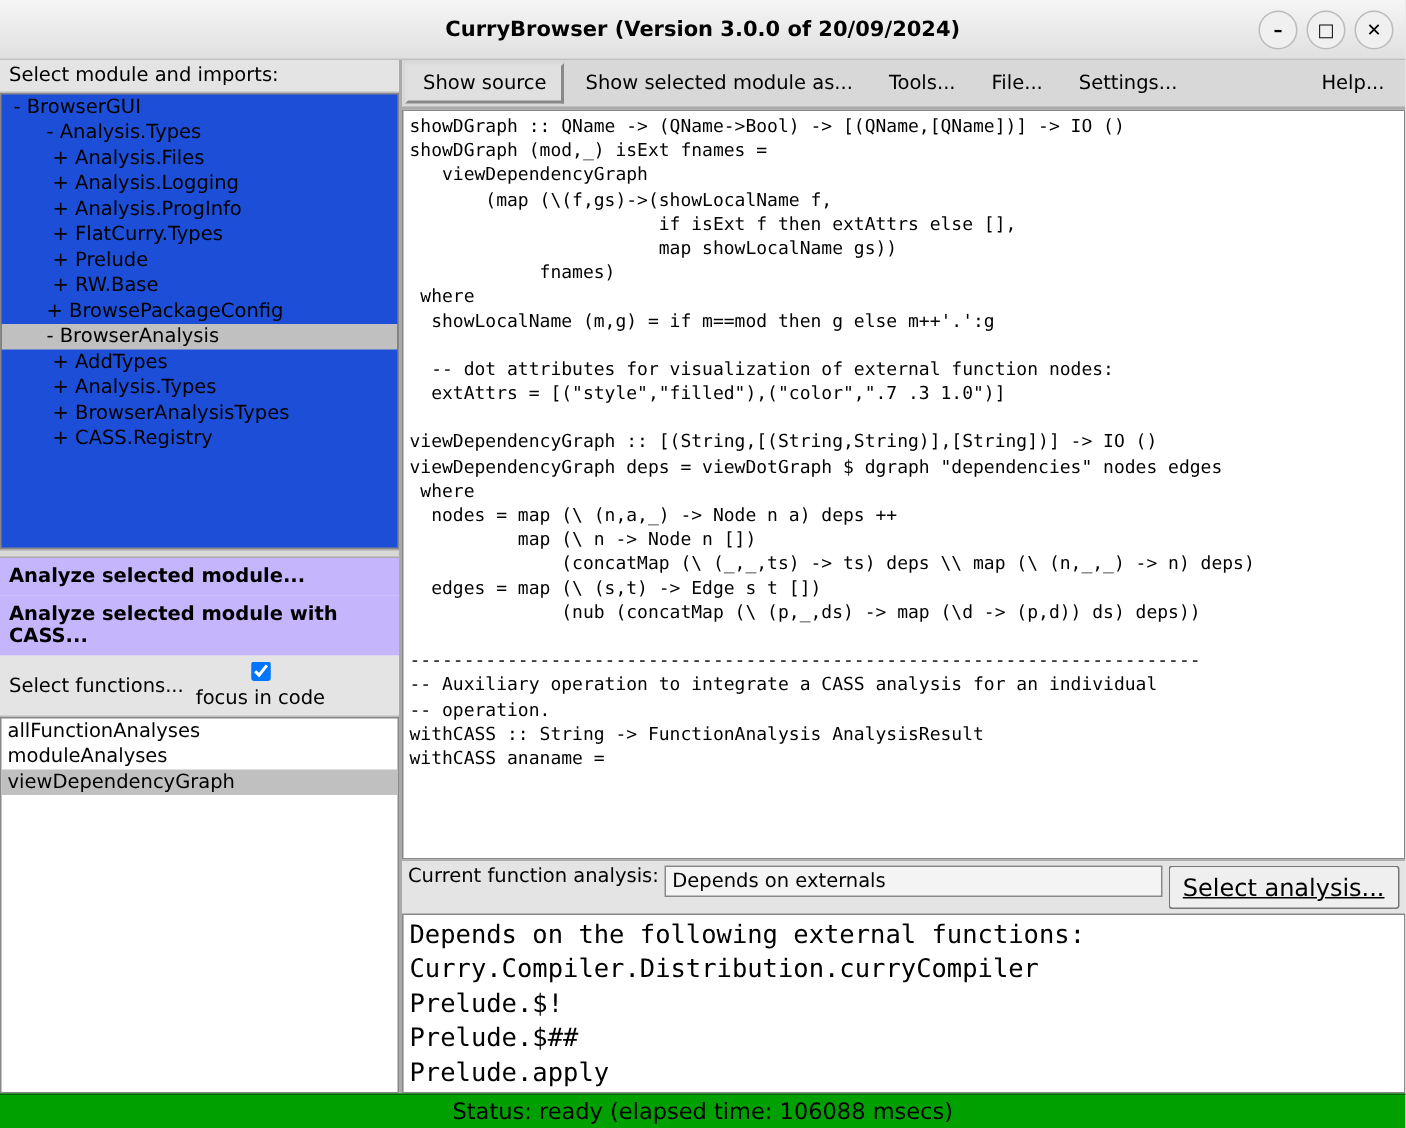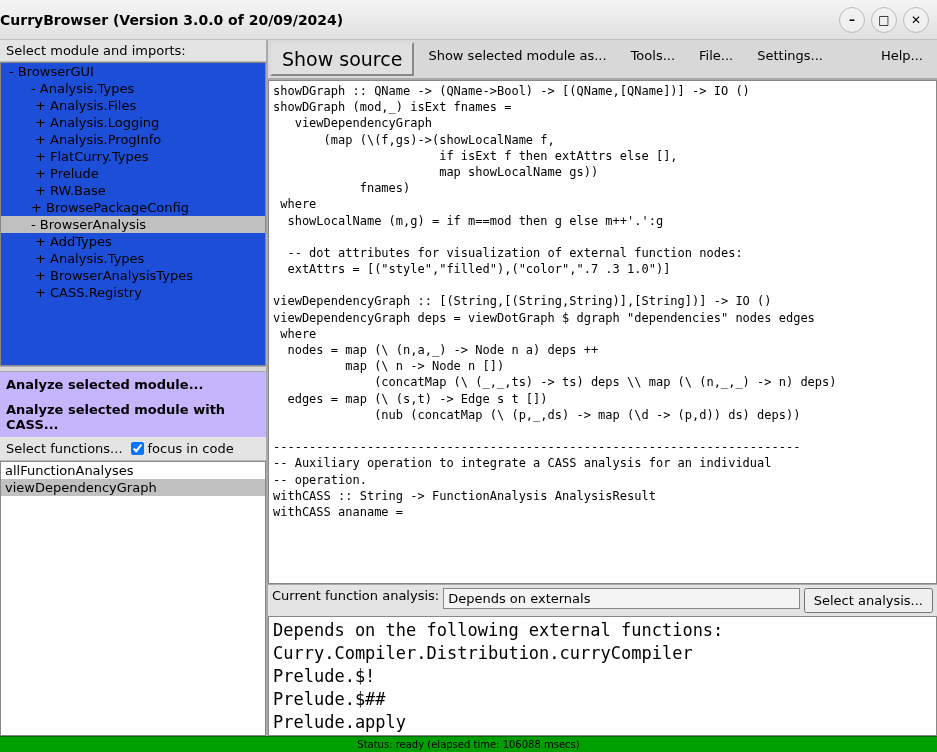--- a/index.html
+++ b/index.html
@@ -12,21 +12,21 @@
   overflow: hidden;
   display: flex;
   flex-direction: column;
 }
 .titlebar {
   height: 40px;
   background: linear-gradient(#f5f5f5, #e0e0e0);
   border-bottom: 1px solid #c0c0c0;
   display: flex;
   align-items: center;
-  justify-content: flex-start;
+  justify-content: center;
   position: relative;
   font-weight: bold;
   font-size: 14px;
 }
 .titlebar-controls {
   position: absolute;
   right: 8px;
   display: flex;
   gap: 6px;
 }
@@ -93,21 +93,21 @@
   font-weight: bold;
 }
 .focus-row {
   padding: 4px 6px;
   background: #e4e4e4;
   display: flex;
   align-items: center;
   gap: 8px;
   border-bottom: 1px solid #bbb;
 }
-.focus-row label { display: flex; gap: 4px; }
+.focus-row label { display: flex; gap: 4px; flex-direction: column; }
 .func-list {
   flex: 1;
   background: #fff;
   border: 1px solid #888;
   overflow-y: auto;
 }
 .func-item {
   padding: 1px 4px;
   cursor: pointer;
 }
@@ -125,21 +125,21 @@
   background: #d8d8d8;
   border-bottom: 2px solid #aaa;
   padding: 2px;
   align-items: stretch;
 }
 .menubar button {
   background: #e0e0e0;
   border: 2px outset #ddd;
   padding: 4px 10px;
   font-family: inherit;
-  font-size: 19px;
+  font-size: 13px;
   cursor: pointer;
   margin-right: 2px;
 }
 .menubar .menu-label {
   padding: 6px 12px;
   cursor: pointer;
 }
 .menubar .spacer { flex: 1; }
 .code-area {
   flex: 1;
@@ -172,41 +172,42 @@
 .ca-row input {
   flex: 1;
   font-family: inherit;
   font-size: 13px;
   padding: 2px 4px;
   border: 1px solid #888;
   background: #f4f4f4;
 }
 .ca-row button {
   font-family: inherit;
-  font-size: 13px;
+  font-size: 16px;
   padding: 3px 8px;
   cursor: pointer;
+  text-decoration: underline;
 }
 .analysis-out {
   height: 120px;
   background: #fff;
   border: 1px solid #888;
   font-family: "DejaVu Sans Mono", monospace;
   font-size: 17px;
   white-space: pre;
   overflow: auto;
   padding: 2px 4px;
   line-height: 1.35;
 }
 .statusbar {
   background: #00a000;
   color: #000;
   text-align: center;
   padding: 2px 0;
-  font-size: 10px;
+  font-size: 15px;
   border-top: 1px solid #060;
 }
 </style>
 </head>
 <body>
 
 <div class="titlebar">
   <span>CurryBrowser (Version 3.0.0 of 20/09/2024)</span>
   <div class="titlebar-controls">
     <div class="titlebar-btn">–</div>
@@ -240,20 +241,21 @@
       <div class="analyze-row">Analyze selected module with CASS...</div>
       <div class="focus-row">
         <span>Select functions...</span>
         <label>
           <input type="checkbox" id="focus-chk" checked="" style="">
           <span>focus in code</span>
         </label>
       </div>
       <div class="func-list" id="func-list">
           <div class="func-item">allFunctionAnalyses</div>
+          <div class="func-item">moduleAnalyses</div>
           <div class="func-item selected">viewDependencyGraph</div>
         </div>
     </div>
 
     <div class="right-pane">
       <div class="menubar">
         <button>Show source</button>
         <span class="menu-label">Show selected module as...</span>
         <span class="menu-label">Tools...</span>
         <span class="menu-label">File...</span>

